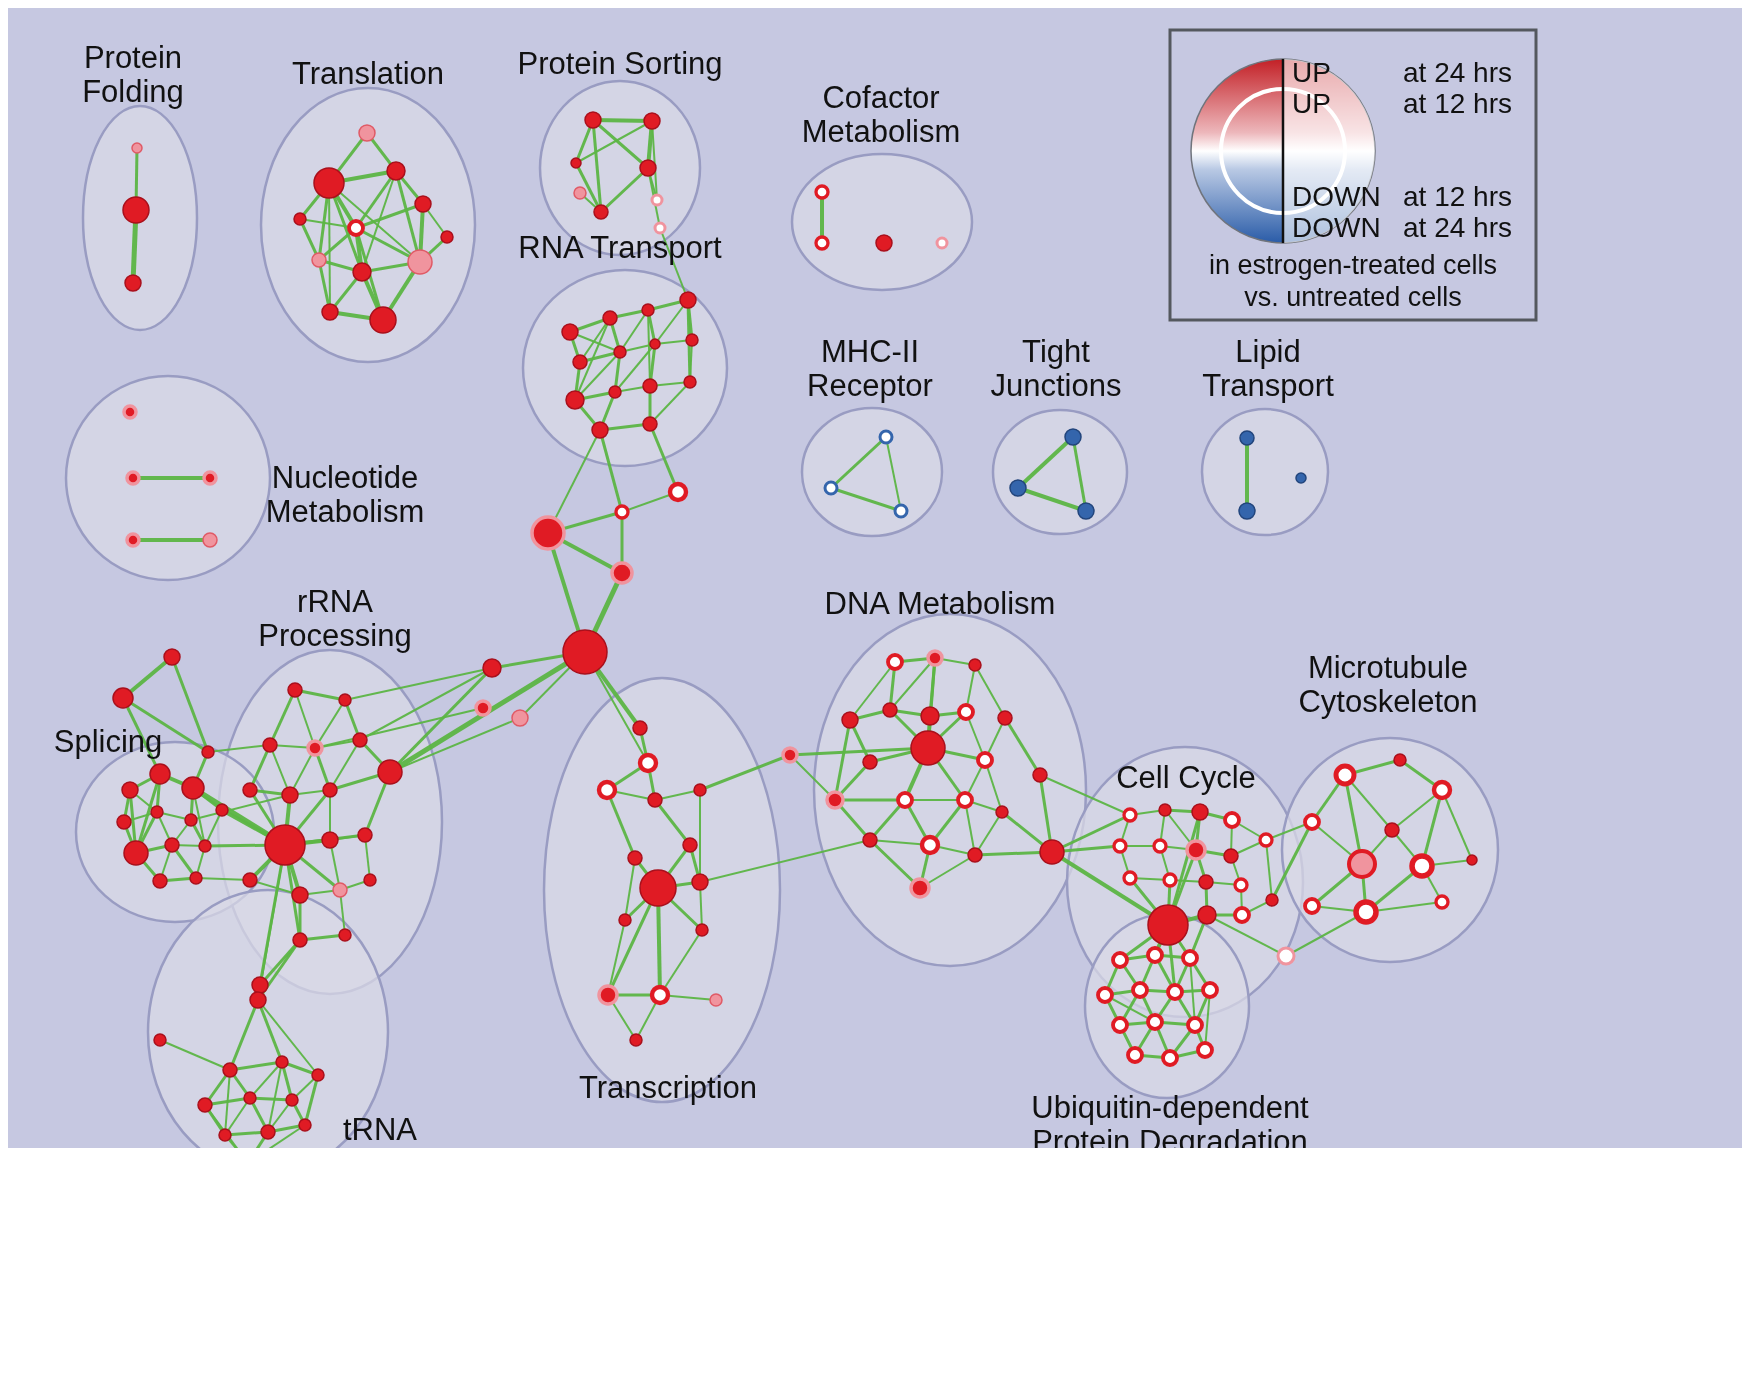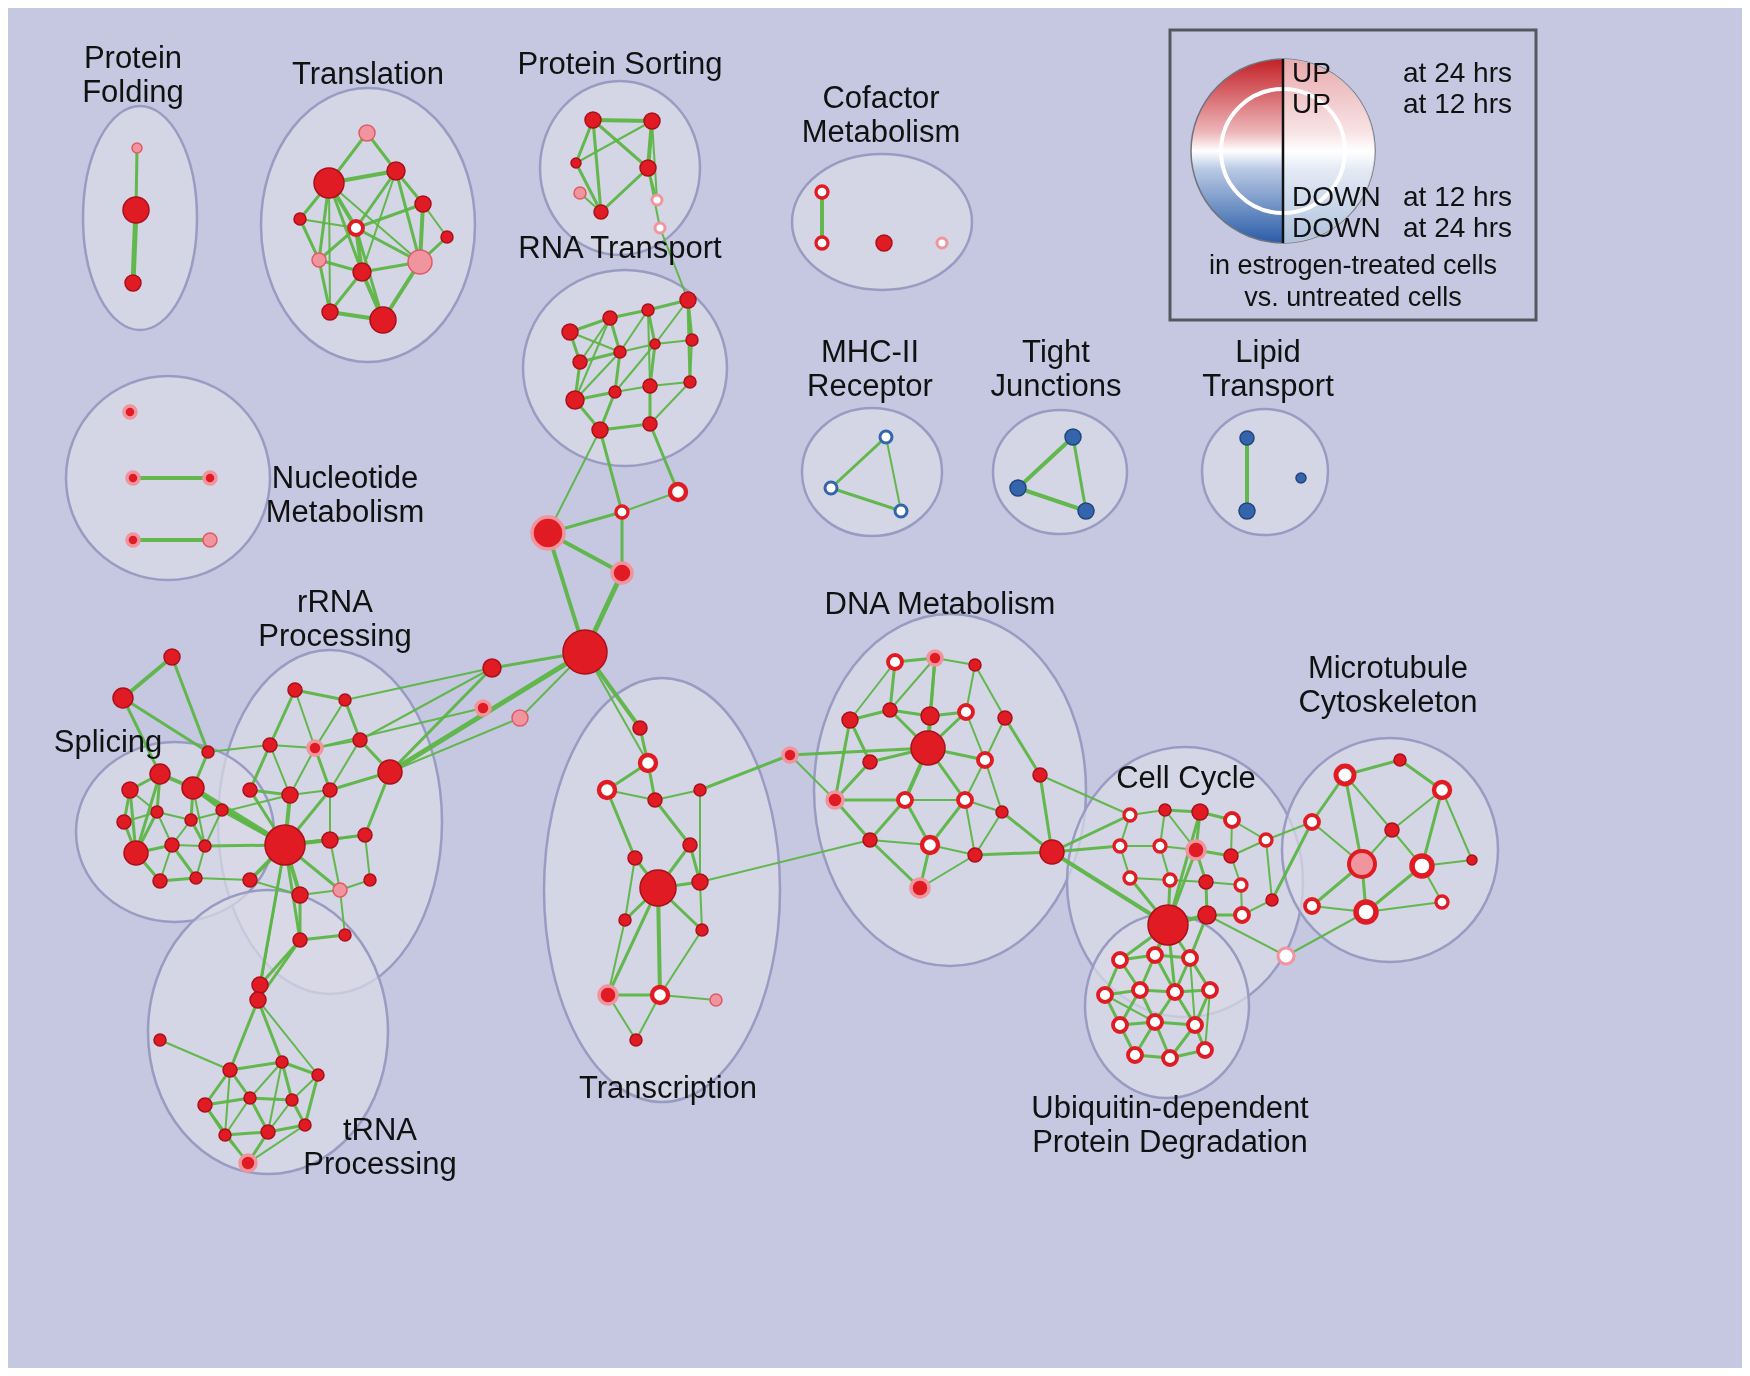--- a/index.html
+++ b/index.html
@@ -1,16 +1,16 @@
 <!DOCTYPE html>
 <html><head>
 <meta charset="utf-8">
 <style>
   html,body{margin:0;padding:0;background:#ffffff;}
-  .page{position:relative;width:1750px;height:1376px;background:#84cc16;overflow:hidden;}
+  .page{position:relative;width:1750px;height:1148px;background:#84cc16;overflow:hidden;}
   svg{display:block;}
   .cluster-label{font-family:"Liberation Sans",sans-serif;font-size:31px;fill:#111111;}
   .legend-text{font-family:"Liberation Sans",sans-serif;font-size:28px;fill:#111111;}
   .legend-caption{font-family:"Liberation Sans",sans-serif;font-size:27px;fill:#111111;}
 </style>
 </head>
 <body>
 
 <div class="page">
   <svg width="1750" height="1376" viewBox="0 0 1750 1376">

